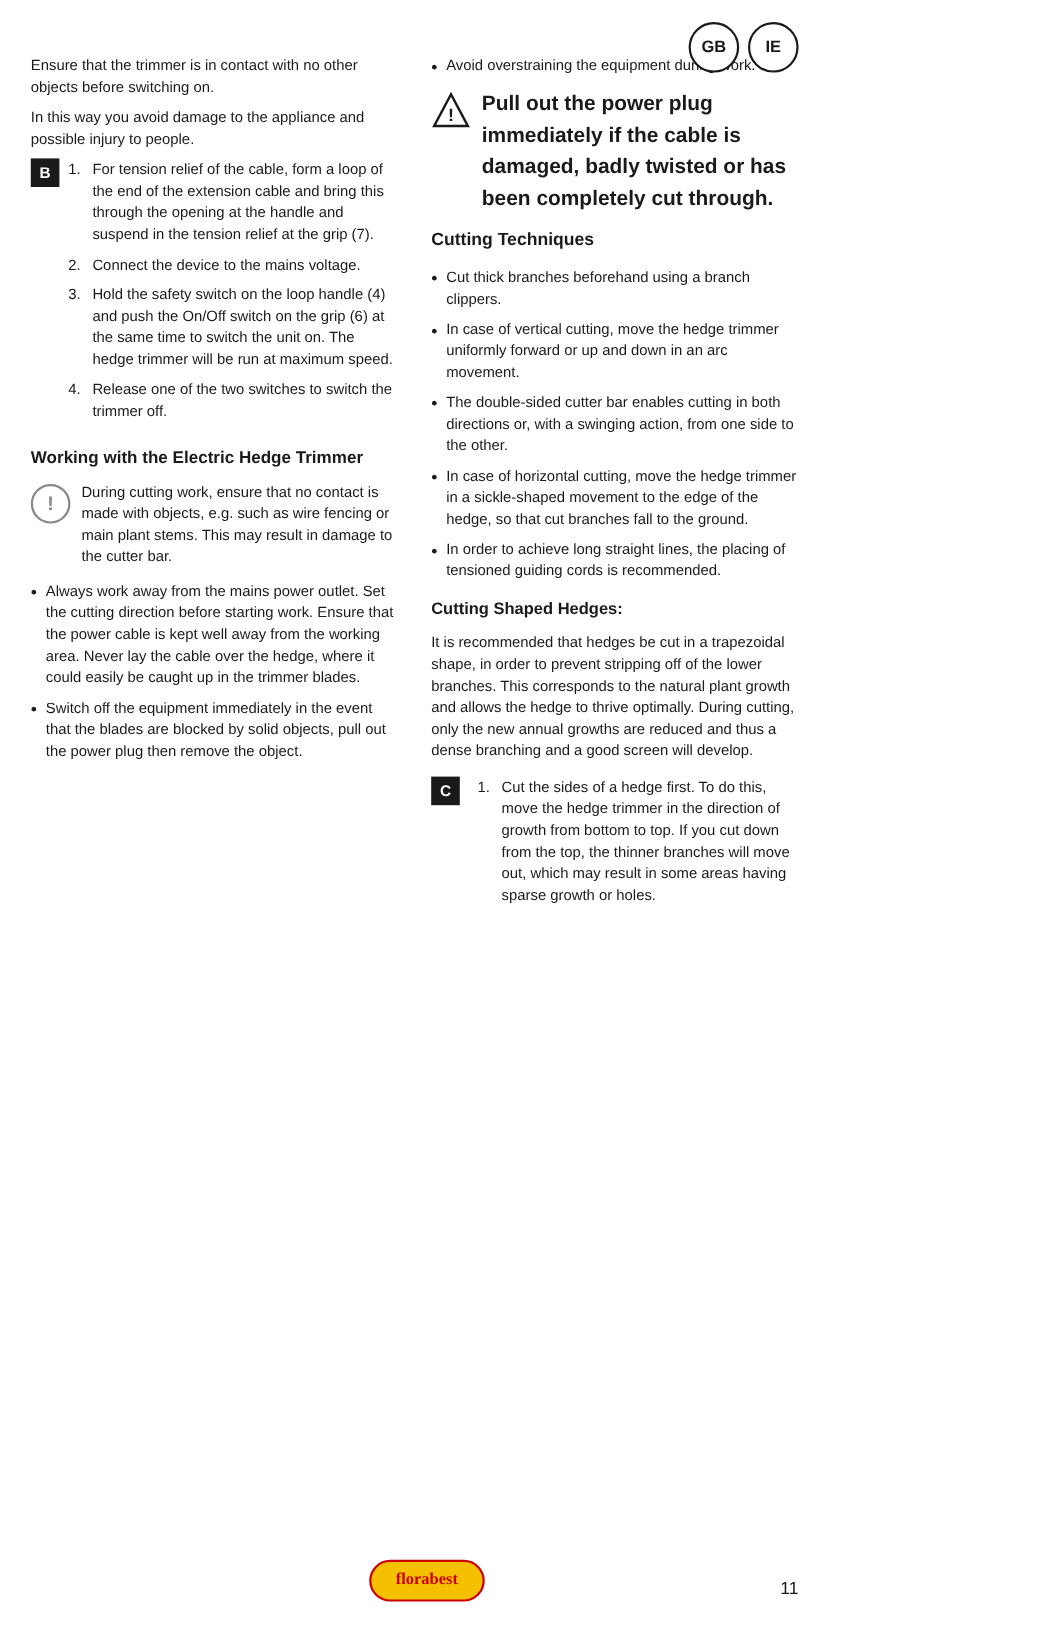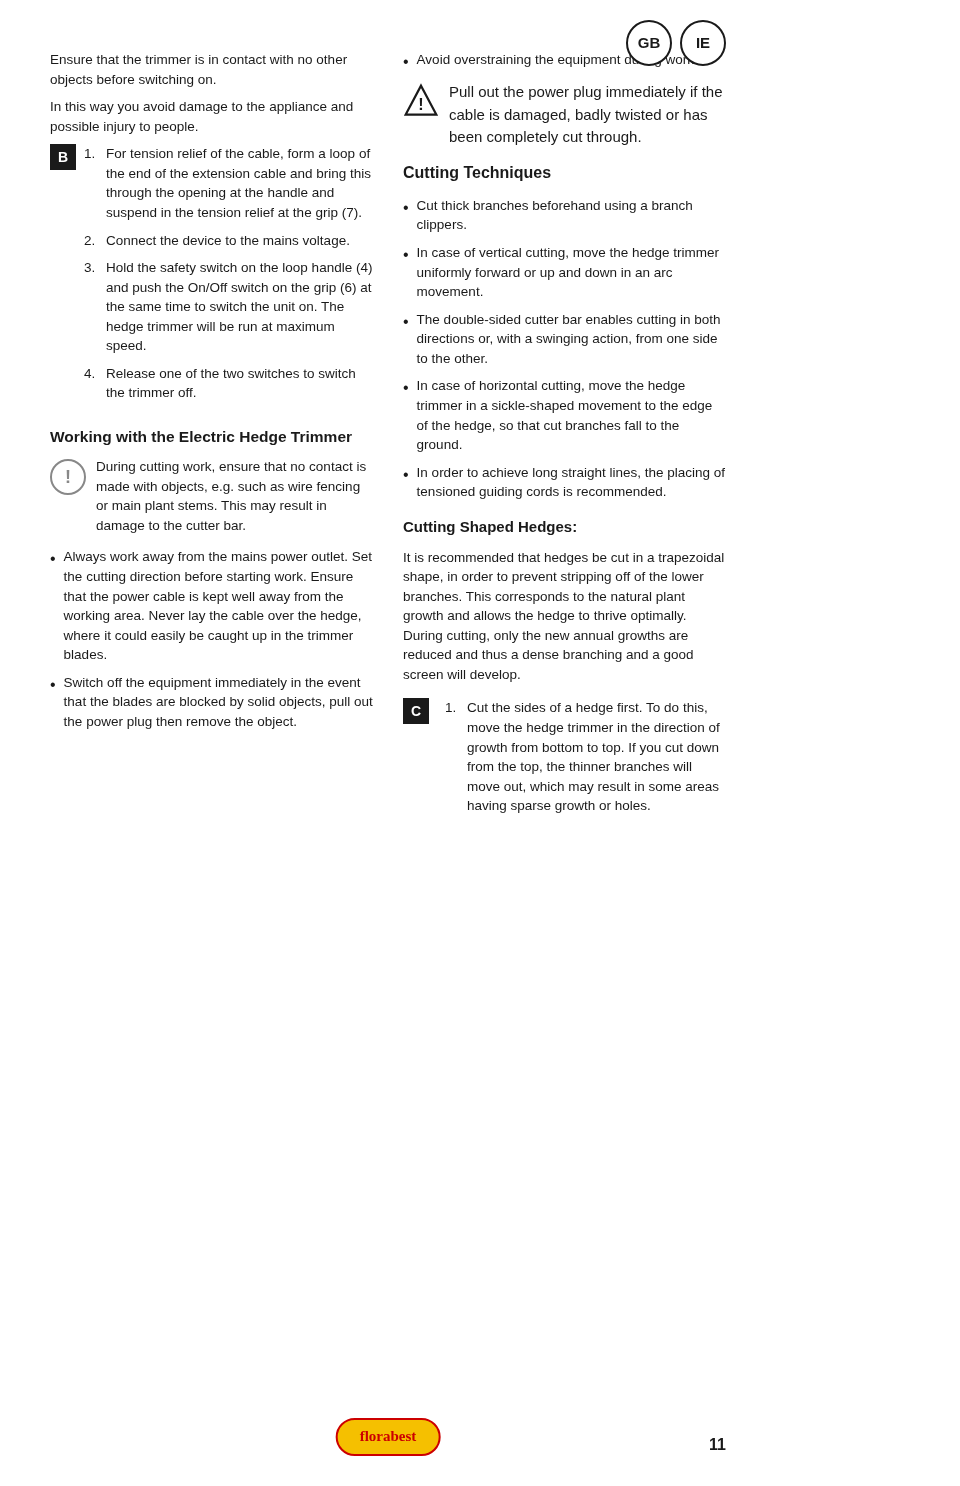--- a/index.html
+++ b/index.html
@@ -9,21 +9,21 @@
       font-size: 13.5px;
       line-height: 1.45;
       color: #1a1a1a;
       width: 960px;
       min-height: 1486px;
       position: relative;
     }
     .page {
       width: 776px;
       min-height: 1486px;
-      padding: 40px 50px 60px 50px;
+      padding: 40px 50px 60px 28px;
       position: relative;
     }
     
     .top-badges {
       position: absolute;
       top: 20px;
       right: 50px;
       display: flex;
       gap: 8px;
     }
@@ -101,22 +101,22 @@
       gap: 10px;
       margin-bottom: 12px;
     }
     .warning-triangle {
       flex-shrink: 0;
       width: 36px;
       height: 36px;
       margin-top: 2px;
     }
     .warning-text {
-      font-weight: normal;
-      font-size: 15px;
+      font-weight: bold;
+      font-size: 19px;
       line-height: 1.5;
     }
     
     .section-heading {
       font-weight: bold;
       font-size: 15px;
       margin-bottom: 10px;
       margin-top: 14px;
     }
     
@@ -168,21 +168,21 @@
       font-size: 14px;
       margin-right: 8px;
       flex-shrink: 0;
     }
     
     .page-number {
       position: absolute;
       bottom: 30px;
       right: 50px;
       font-size: 16px;
-      font-weight: bold;
+      font-weight: normal;
     }
     
     .florabest-logo {
       position: absolute;
       bottom: 30px;
       left: 50%;
       transform: translateX(-50%);
       display: flex;
       align-items: center;
       justify-content: center;

